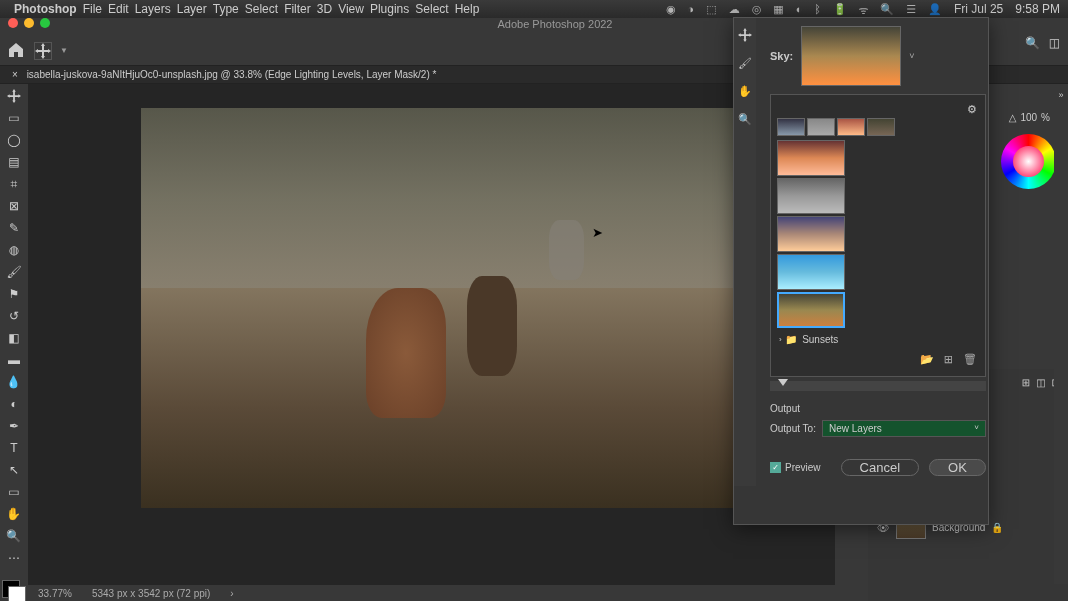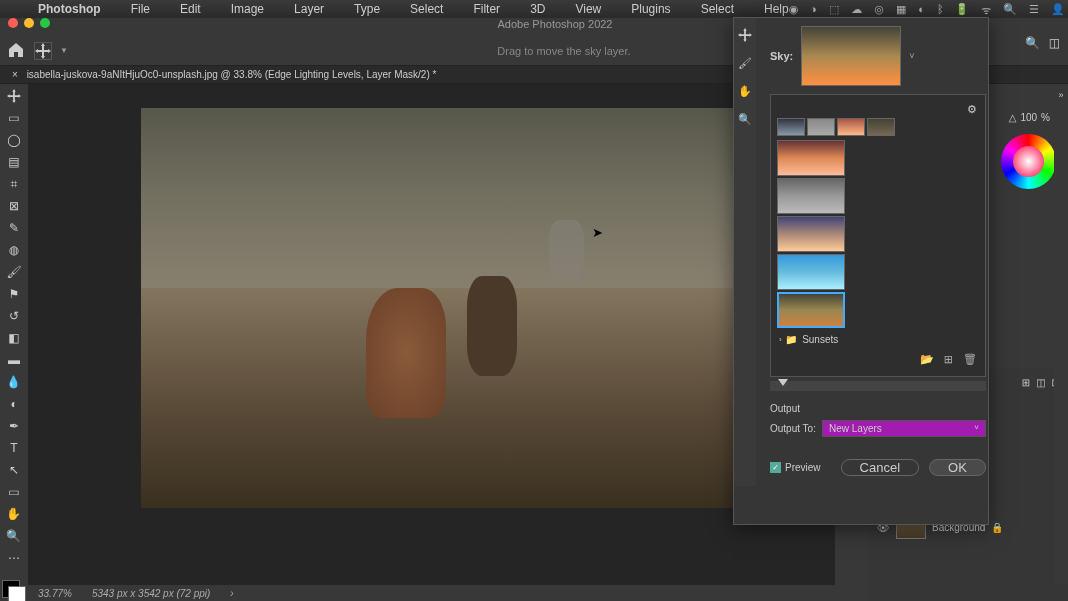--- a/index.html
+++ b/index.html
@@ -1,20 +1,20 @@
 <!DOCTYPE html>
 <html><head>
   <meta charset="utf-8">
   <style>
     * { margin: 0; padding: 0; box-sizing: border-box; font-family: -apple-system, BlinkMacSystemFont, "Helvetica Neue", sans-serif; }
     body { width: 1068px; height: 601px; background: #2e2e2e; color: #ccc; font-size: 11px; overflow: hidden; position: relative; }
     
     
     .macos-menubar { height: 18px; background: linear-gradient(#3a3a3a, #2a2a2a); display: flex; align-items: center; padding: 0 8px; font-size: 12px; justify-content: space-between; }
-    .menubar-left { display: flex; align-items: flex-end; gap: 30px; }
+    .menubar-left { display: flex; align-items: flex-end; gap: 6px; }
     .menubar-right { display: flex; align-items: center; gap: 12px; }
     .apple-logo { font-size: 13px; }
     .app-name { font-weight: 600; }
     .menu-item { cursor: default; }
     .status-icon { font-size: 11px; opacity: 0.85; }
     
     
     .window-titlebar { height: 18px; background: #383838; display: flex; padding: 0 8px; }
     .window-buttons { display: flex; gap: 6px; }
     .window-button { width: 10px; height: 10px; border-radius: 50%; }
@@ -45,21 +45,21 @@
     
     .canvas-area { flex: 1; background: #252525; position: relative; overflow: hidden; }
     .canvas-image { position: absolute; left: 113px; top: 24px; width: 592px; height: 400px; background: linear-gradient(180deg, #6a695e 0%, #7c7468 20%, #8a7c65 40%, #5a4a38 75%, #3a3020 100%); }
     .sky-layer { position: absolute; top: 0; left: 0; right: 0; height: 45%; background: linear-gradient(180deg, #555548 0%, #727060 50%, #888070 100%); opacity: 0.9; }
     .horse1 { position: absolute; left: 38%; top: 45%; width: 80px; height: 130px; background: radial-gradient(#8a5a3a, #6a4028); border-radius: 40% 30% 20% 20%; }
     .horse2 { position: absolute; left: 55%; top: 42%; width: 50px; height: 100px; background: #4a3828; border-radius: 30%; }
     .horse3 { position: absolute; left: 69%; top: 28%; width: 35px; height: 60px; background: #858078; border-radius: 30%; opacity: 0.6; }
     .cursor { position: absolute; left: 564px; top: 141px; font-size: 13px; color: #000; }
     
     
-    .status-bar { position: absolute; bottom: 0; left: 0; right: 0; height: 16px; background: #383838; display: flex; align-items: center; padding: 0 10px; font-size: 10px; color: #aaa; gap: 20px; font-style: italic; }
+    .status-bar { position: absolute; bottom: 0; left: 0; right: 0; height: 16px; background: #383838; display: flex; align-items: center; padding: 0 10px; font-size: 10px; color: #aaa; gap: 20px; }
     
     
     .right-panels { width: 233px; background: #383838; display: flex; flex-direction: column; position: relative; }
     
     .color-wheel { width: 55px; height: 55px; border-radius: 50%; background: conic-gradient(red, yellow, lime, cyan, blue, magenta, red); position: absolute; top: 50px; right: 12px; }
     .color-wheel::after { content: ''; position: absolute; top: 12px; left: 12px; right: 12px; bottom: 12px; border-radius: 50%; background: radial-gradient(#fff, #f04); }
     
     .opacity-row { position: absolute; top: 28px; right: 18px; font-size: 10px; color: #ccc; display: flex; align-items: center; gap: 4px; }
     
     .layers-panel { position: absolute; top: 285px; right: 0; width: 200px; bottom: 0; background: #363636; padding: 4px; }
@@ -100,38 +100,38 @@
     .folder-chev { font-size: 8px; }
     .folder-icon { font-size: 10px; }
     .picker-footer { display: flex; justify-content: flex-end; gap: 10px; padding: 4px 2px; }
     .picker-footer-icon { font-size: 11px; color: #aaa; }
     .slider-mini { height: 10px; background: #444; position: relative; margin: 4px 0 8px; }
     .slider-handle { position: absolute; left: 8px; top: -2px; width: 0; height: 0; border: 5px solid transparent; border-top: 7px solid #ccc; }
     
     .output-section { padding: 4px 0; }
     .output-label { font-size: 10px; color: #ccc; margin-bottom: 6px; }
     .output-row { display: flex; align-items: center; gap: 6px; font-size: 10px; }
-    .output-select { flex: 1; background: #a21caf; border: 1px solid #555; padding: 2px 6px; color: #ccc; font-size: 10px; }
+    .output-select { flex: 1; background: #14532d; border: 1px solid #555; padding: 2px 6px; color: #ccc; font-size: 10px; }
     
     .dialog-footer { display: flex; align-items: center; padding: 10px 14px; gap: 10px; }
     .preview-check { display: flex; align-items: center; gap: 4px; font-size: 10px; }
     .checkmark { width: 11px; height: 11px; background: #5a9; display: inline-flex; align-items: center; justify-content: center; font-size: 8px; color: #fff; }
     .btn { padding: 0 18px; border-radius: 12px; border: 1px solid #666; font-size: 13px; background: transparent; color: #ccc; cursor: pointer; }
     .btn-ok { background: #4a4a4a; }
   </style>
 </head>
 <body>
 
 <div class="macos-menubar">
   <div class="menubar-left">
     <span class="apple-logo"></span>
     <span class="app-name menu-item">Photoshop</span>
     <span class="menu-item">File</span>
     <span class="menu-item">Edit</span>
-    <span class="menu-item">Image</span>
+    <span class="menu-item">Layers</span>
     <span class="menu-item">Layer</span>
     <span class="menu-item">Type</span>
     <span class="menu-item">Select</span>
     <span class="menu-item">Filter</span>
     <span class="menu-item">3D</span>
     <span class="menu-item">View</span>
     <span class="menu-item">Plugins</span>
     <span class="menu-item">Select</span>
     <span class="menu-item">Help</span>
   </div>
@@ -168,21 +168,20 @@
     <svg class="home-icon" viewBox="0 0 16 16">
         <path fill="#ccc" d="M8 1L1 7v8h5v-5h4v5h5V7z"></path>
       </svg>
   </span>
   <span class="move-tool-opts">
     <svg viewBox="0 0 16 16">
         <path fill="#ccc" d="M8 0l2 3H9v4h4V6l3 2-3 2V9H9v4h1l-2 3-2-3h1V9H3v1L0 8l3-2v1h4V3H6z"></path>
       </svg>
   </span>
   <span style="font-size:8px;color:#999">▼</span>
-  <div class="options-hint">Drag to move the sky layer.</div>
 </div>
 
 <div class="doc-tab">
   <span style="margin-right:6px">×</span>
   <span>isabella-juskova-9aNItHjuOc0-unsplash.jpg @ 33.8% (Edge Lighting Levels, Layer Mask/2) *</span>
 </div>
 
 <div class="main-area">
   <div class="toolbox">
     <div class="tool">

